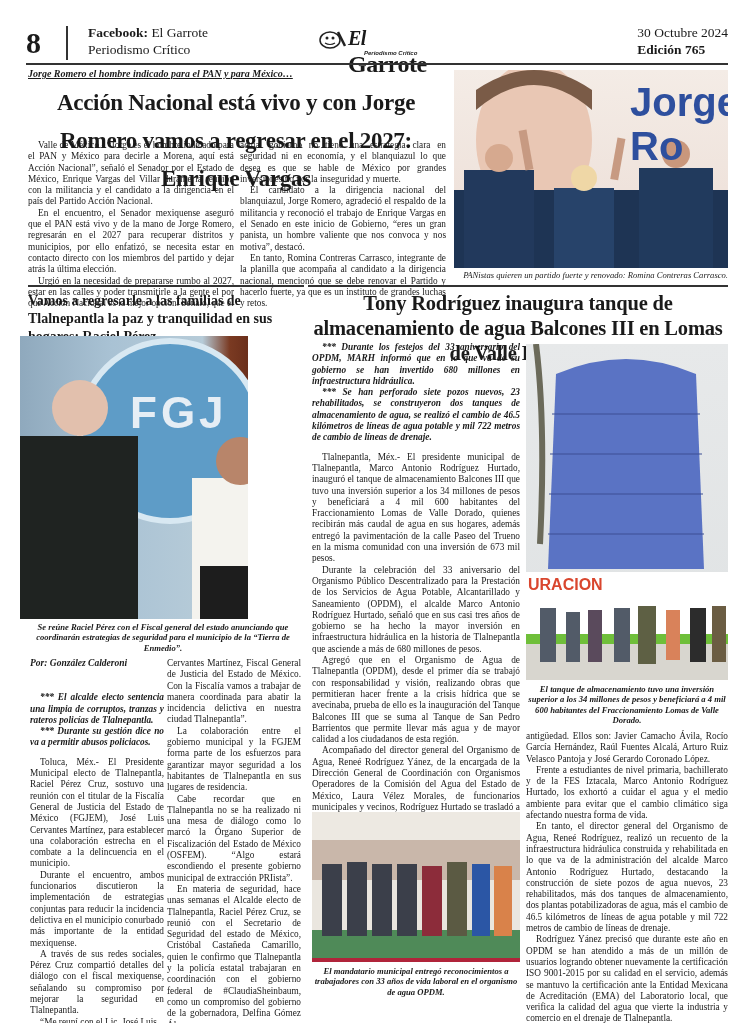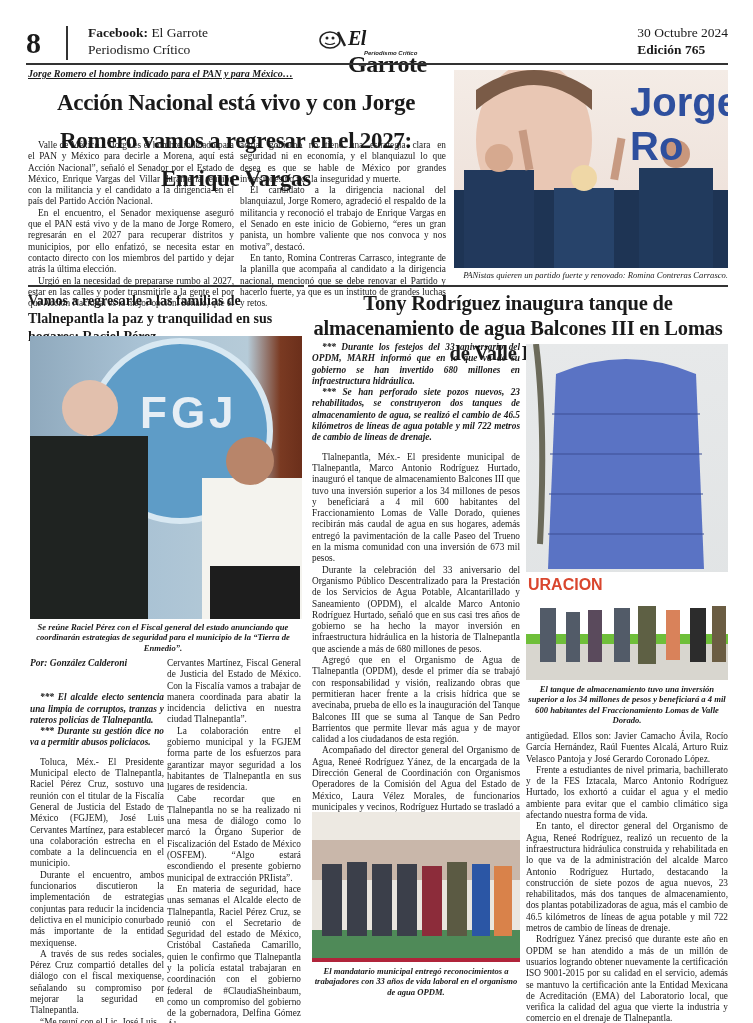--- a/index.html
+++ b/index.html
@@ -95,21 +95,21 @@
   </svg>
   <div style="position:absolute; left:176px; top:10px; font-family:'Liberation Sans',sans-serif; font-weight:bold; font-size:40px; color:#2e4f9e; line-height:44px;">Jorge Ro</div>
 </div>
 <div class="caption" style="left:454px; top:270px; width:274px; text-align:right; font-weight:normal;">PANistas quieren un partido fuerte y renovado: Romina Contreras Carrasco.</div>
 
 <div class="rule" style="left:28px; top:285px; width:276px;"></div>
 <div class="rule" style="left:308px; top:285px; width:420px;"></div>
 
 <h2 class="headline2">Vamos a regresarle a las familias de Tlalnepantla la paz y tranquilidad en sus hogares: Raciel Pérez</h2>
 
-<div class="photo" style="left:30px; top:336px; width:272px; height:283px; background:linear-gradient(90deg,#8fa9bd 0%,#a9c2d4 40%,#b6cbd8 80%,#7a3a22 92%,#6b2f1b 100%);">
+<div class="photo" style="left:20px; top:336px; width:228px; height:283px; background:linear-gradient(90deg,#8fa9bd 0%,#a9c2d4 40%,#b6cbd8 80%,#7a3a22 92%,#6b2f1b 100%);">
   <svg width="272" height="283" viewBox="0 0 272 283">
     <circle cx="150" cy="95" r="90" fill="#5e9cc7" stroke="#d8e8f2" stroke-width="6"></circle>
     <rect x="0" y="100" width="118" height="183" fill="#1f2321"></rect>
     <circle cx="60" cy="72" r="28" fill="#e2c0ad"></circle>
     <rect x="172" y="142" width="100" height="141" fill="#f4f3ee"></rect>
     <rect x="180" y="230" width="90" height="53" fill="#1d1d1d"></rect>
     <circle cx="220" cy="125" r="24" fill="#b8856a"></circle>
   </svg>
   <div style="position:absolute; left:110px; top:52px; font-family:'Liberation Sans',sans-serif; font-weight:bold; font-size:44px; color:#e6eef5; letter-spacing:4px;">FGJ</div>
 </div>

